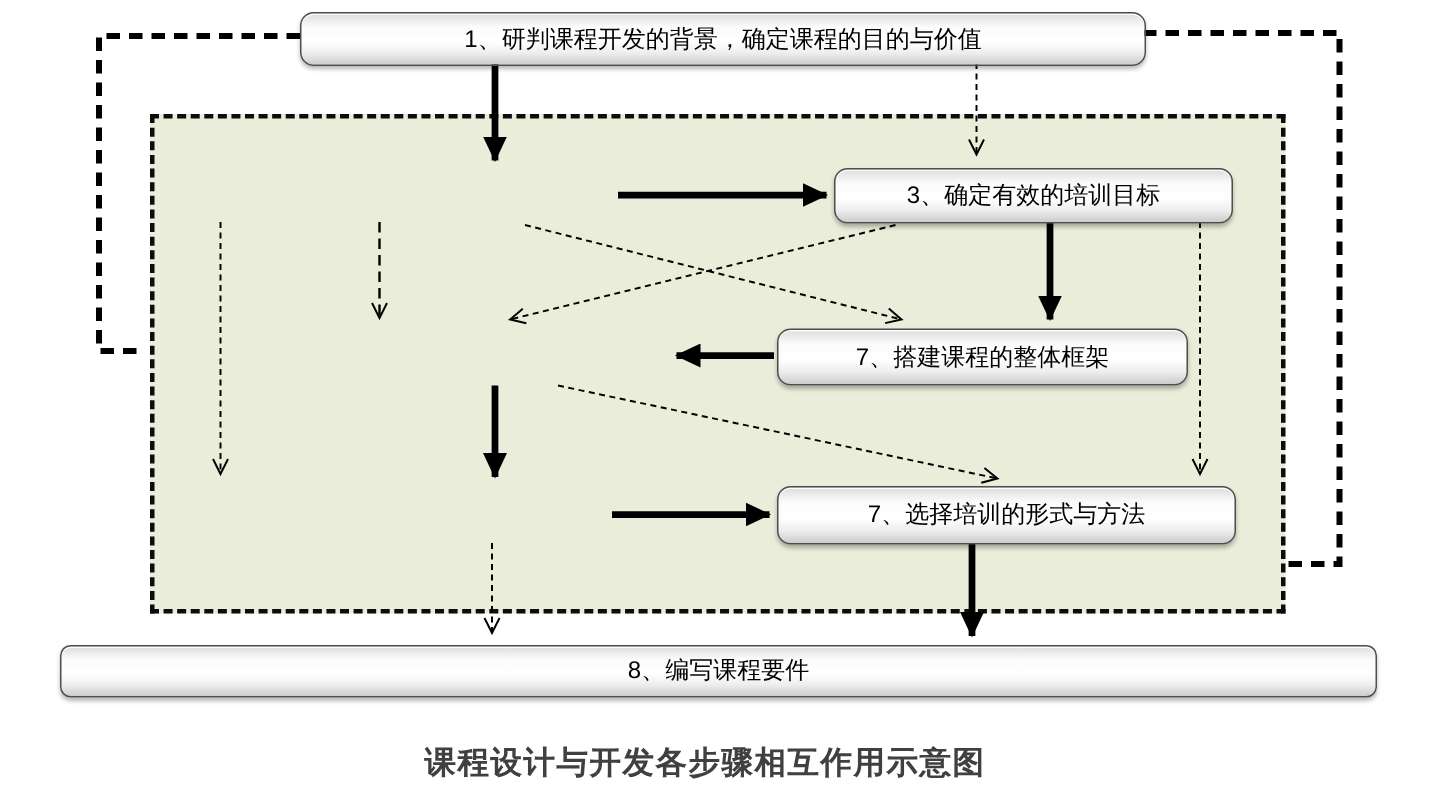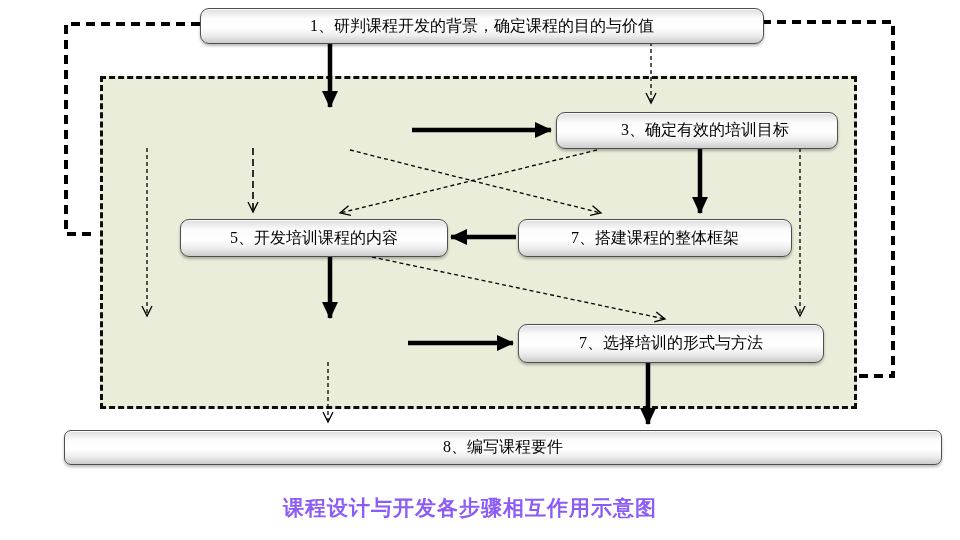--- a/index.html
+++ b/index.html
@@ -1,34 +1,34 @@
 <!DOCTYPE html>
 <html><head>
 <meta charset="utf-8">
 <style>
   html,body{margin:0;padding:0;background:#ffffff;}
   .canvas{
     position:relative;width:960px;height:540px;background:#ffffff;overflow:hidden;
-    font-family:Liberation Serif, serif;
+    font-family:Liberation Sans, sans-serif;
   }
   .group-container{
     position:absolute;left:100px;top:76px;width:751px;height:327px;
     background:#e9edd9;border:3.5px dashed #0d0d0d;z-index:1;
   }
   .connectors{position:absolute;left:0;top:0;width:960px;height:540px;z-index:2;}
   .node{
     position:absolute;z-index:3;display:flex;align-items:center;justify-content:center;
     background:linear-gradient(to bottom,#dcdcdc 0%,#fbfbfb 26%,#ffffff 55%,#ededed 78%,#cccccc 100%);
     border:1.7px solid #4e4e4e;border-radius:9px;
     box-shadow:0 2px 3px rgba(0,0,0,0.28), inset 0 1px 0 rgba(255,255,255,0.9);
     font-size:16px;color:#000;white-space:nowrap;
   }
   .caption{
     position:absolute;left:0;top:494px;width:940px;text-align:center;z-index:3;
-    font-size:21px;font-weight:700;color:#8b5cf6;letter-spacing:1px;
+    font-size:21px;font-weight:700;color:#404040;letter-spacing:1px;
   }
   .e-solid{stroke:#000;stroke-width:4.5;fill:none;}
   .e-dash{stroke:#000;stroke-width:1.3;stroke-dasharray:4 3;fill:none;}
   .e-dash-med{stroke:#000;stroke-width:1.6;stroke-dasharray:7 4;fill:none;}
   .e-dash-thick{stroke:#000;stroke-width:4;stroke-dasharray:9 6;fill:none;}
 </style>
 </head>
 <body>
 
 <div class="canvas">
@@ -64,36 +64,33 @@
     <path class="e-solid" d="M330,257 V318" marker-end="url(#mSolid)"></path>
     <path class="e-solid" d="M408,343 H513" marker-end="url(#mSolid)"></path>
     <path class="e-solid" d="M648,362 V424" marker-end="url(#mSolid)"></path>
   </svg>
 
   <div class="node" style="left:200px;top:8px;width:562px;height:34px;">
     <span>1、研判课程开发的背景，确定课程的目的与价值</span>
   </div>
 
 
-  <div class="node" style="left:556px;top:112px;width:264px;height:35px;padding-left:16px;">
+  <div class="node" style="left:556px;top:112px;width:264px;height:35px;">
     <span>3、确定有效的培训目标</span>
   </div>
 
   <div class="node" style="left:518px;top:219px;width:272px;height:36px;">
     <span>7、搭建课程的整体框架</span>
   </div>
 
-  <div class="node" style="left:180px;top:219px;width:266px;height:36px;">
-    <span>5、开发培训课程的内容</span>
-  </div>
 
 
   <div class="node" style="left:518px;top:324px;width:304px;height:37px;">
     <span>7、选择培训的形式与方法</span>
   </div>
 
-  <div class="node" style="left:40px;top:430px;width:876px;height:33px;border-radius:7px;margin-left:24px;">
+  <div class="node" style="left:40px;top:430px;width:876px;height:33px;border-radius:7px;">
     <span>8、编写课程要件</span>
   </div>
 
   <div class="caption">课程设计与开发各步骤相互作用示意图</div>
 
 </div>
 
 </body></html>

